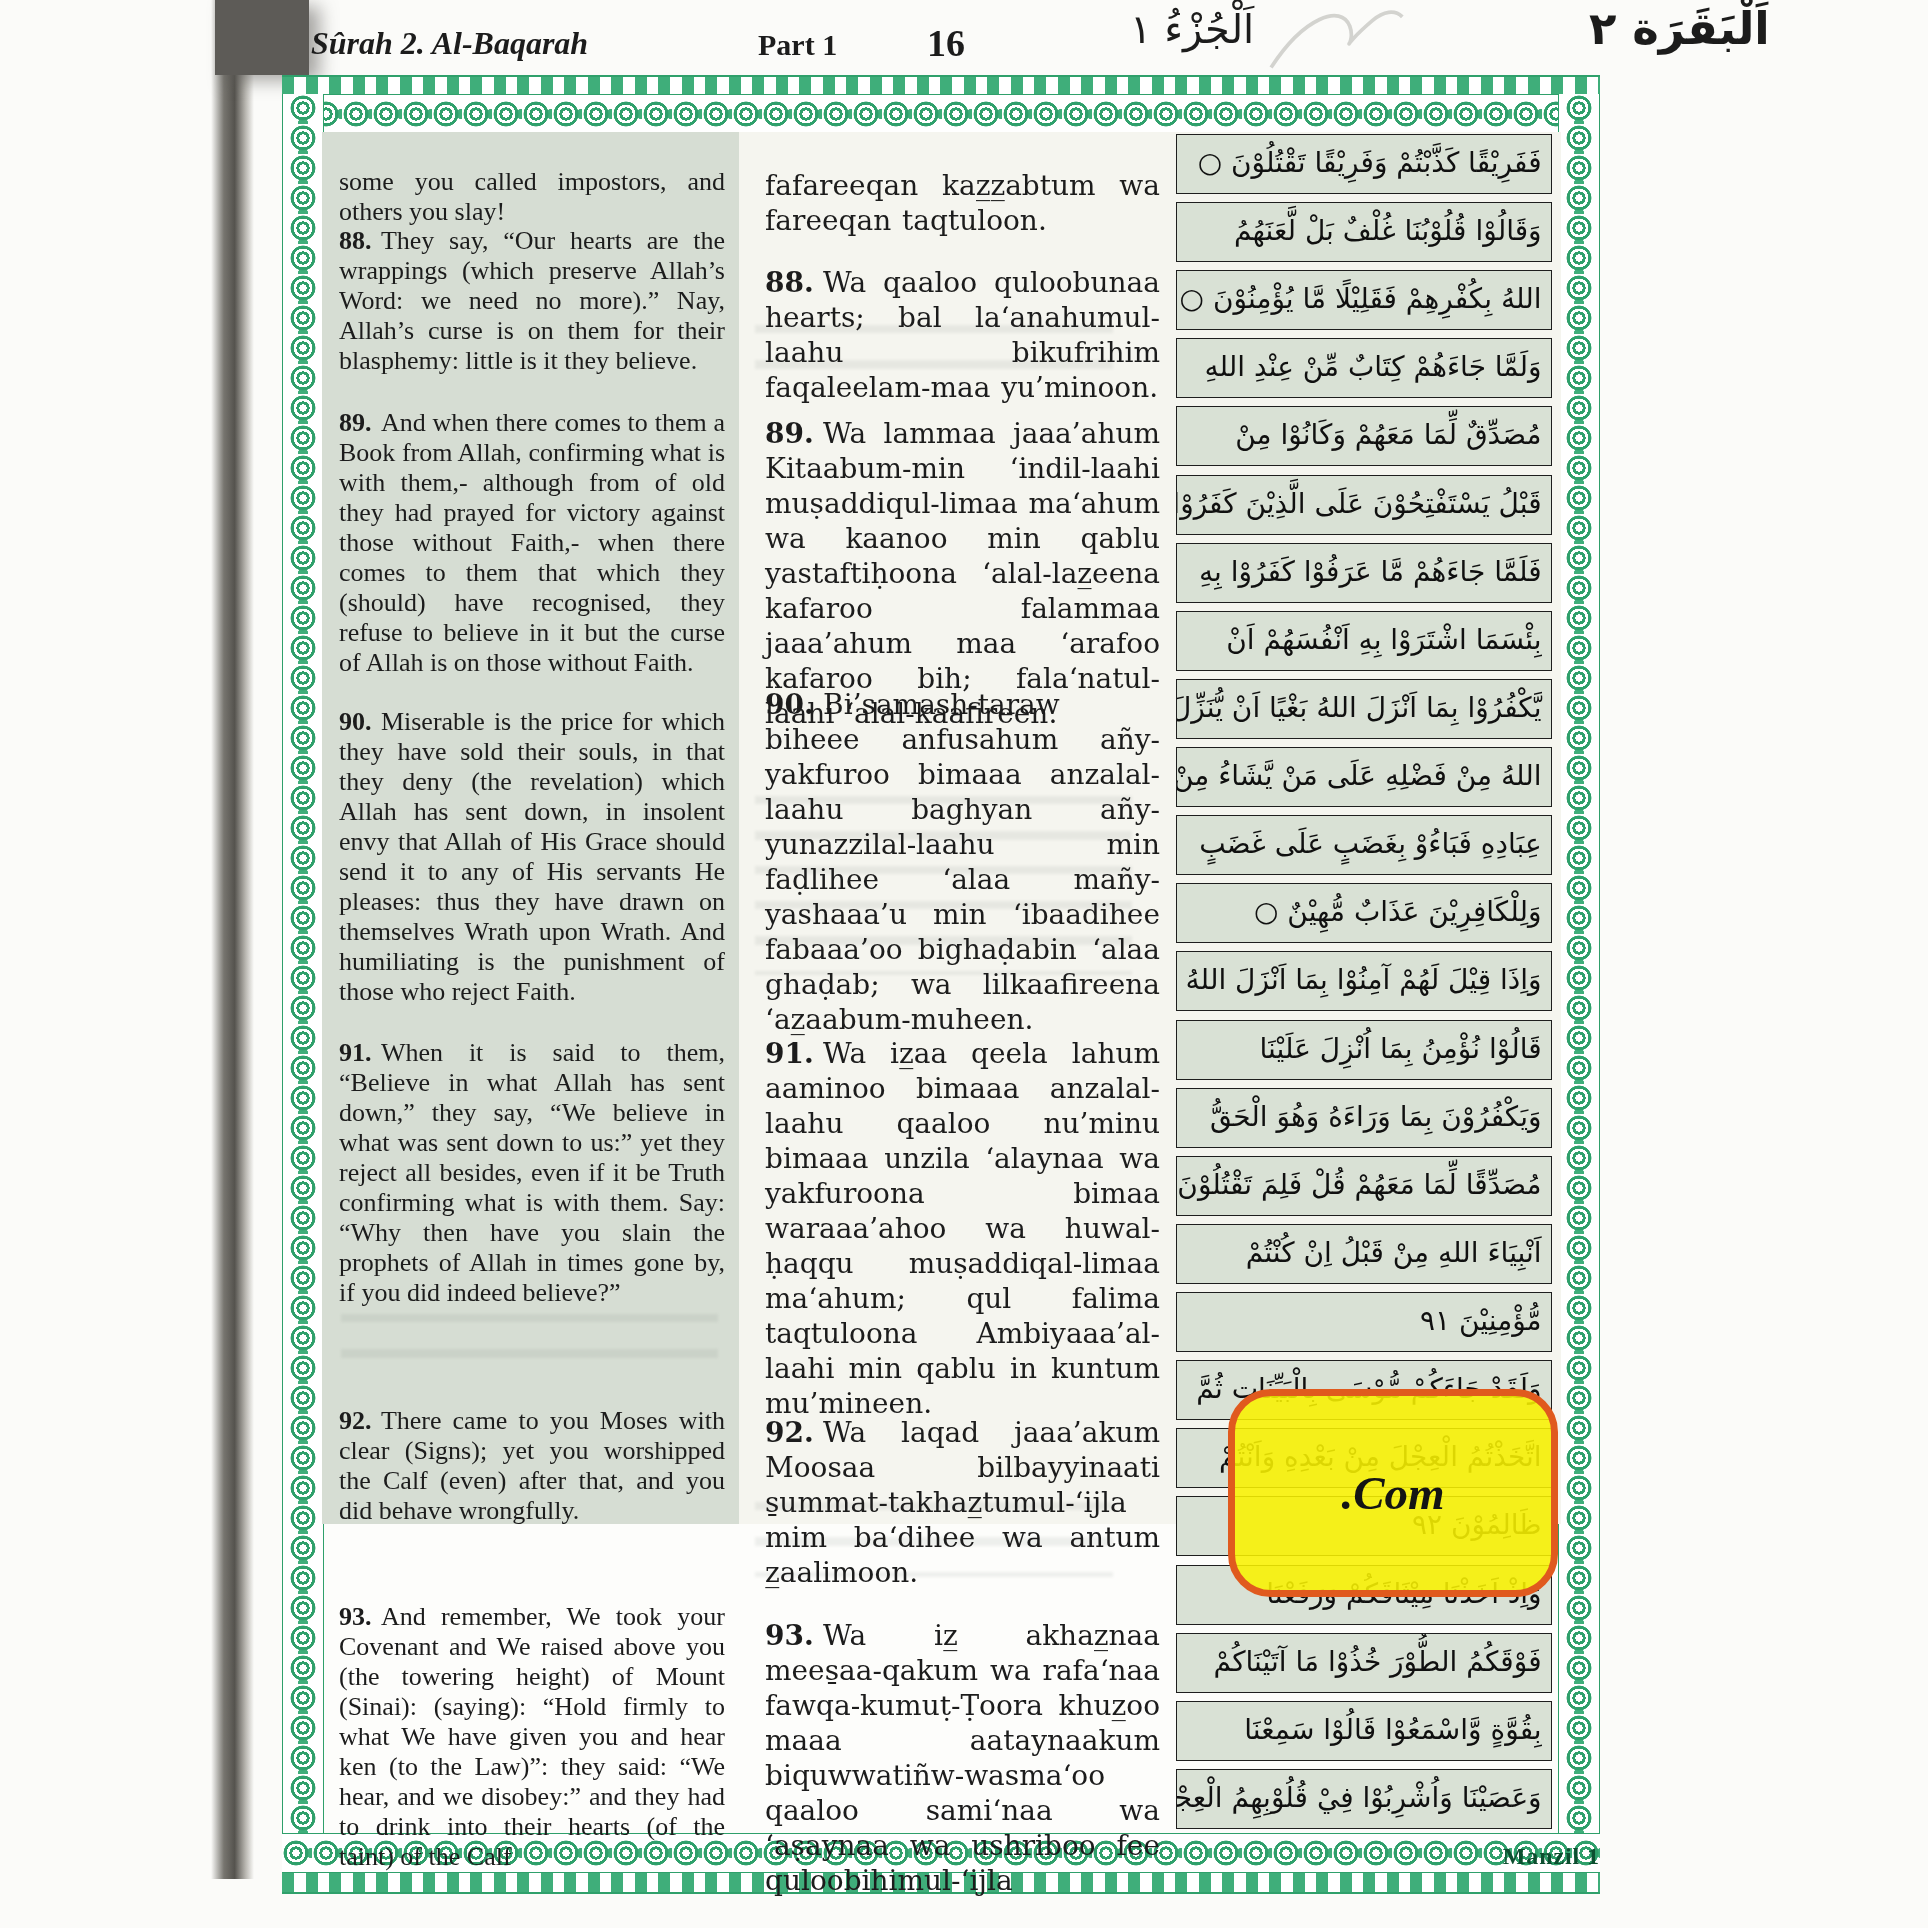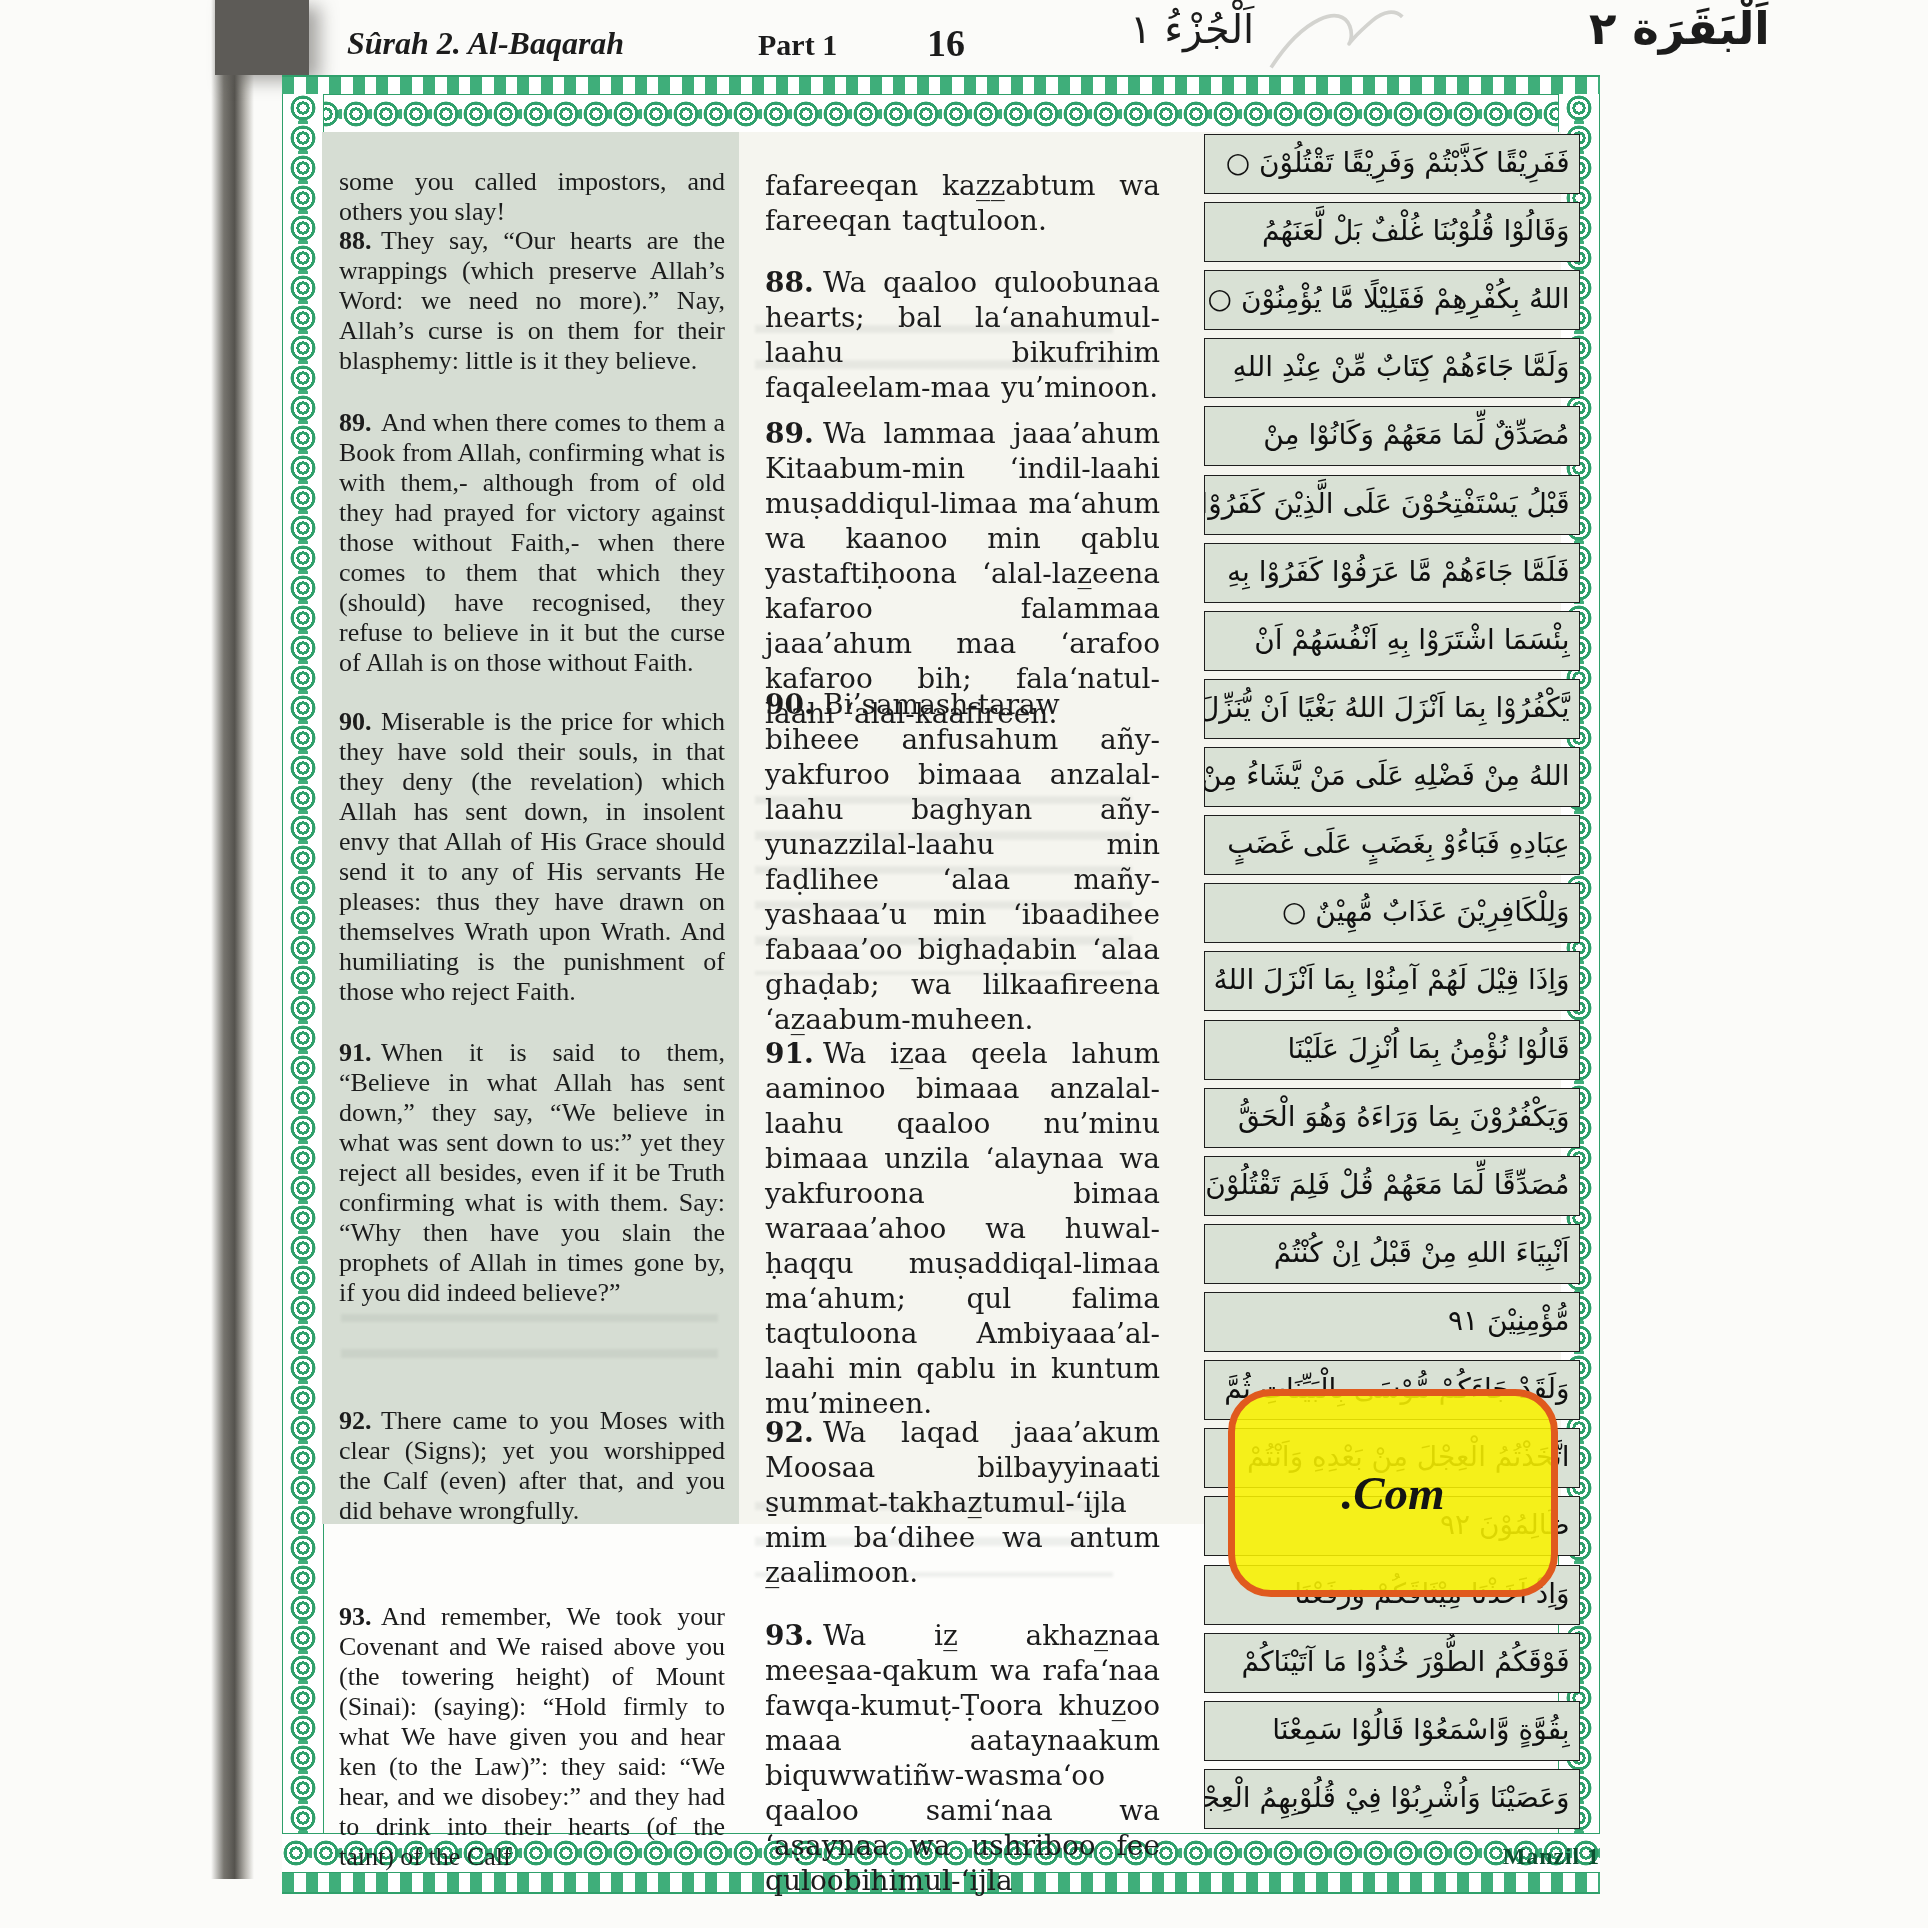--- a/index.html
+++ b/index.html
@@ -9,21 +9,21 @@
 
   
   .binding{position:absolute;left:211px;top:0;width:43px;height:1879px;
     background:linear-gradient(90deg,rgba(250,250,248,0) 0,#77756f 30%,#55534e 55%,#b7b5af 80%,rgba(250,250,248,0) 100%);}
   .corner-dark{position:absolute;left:215px;top:0;width:94px;height:75px;background:#5d5b57;
     box-shadow:11.3px 5.6px 17px rgba(93,91,87,.55);}
   .scribble{position:absolute;left:1252px;top:0px;opacity:.75;}
 
   
   .hdr{position:absolute;top:0;left:0;width:1928px;height:73px;}
-  .hdr-surah{position:absolute;left:311px;top:24.5px;font-size:32px;font-weight:bold;font-style:italic;margin-left:36px;}
+  .hdr-surah{position:absolute;left:311px;top:24.5px;font-size:32px;font-weight:bold;font-style:italic;}
   .hdr-part{position:absolute;left:758px;top:28px;font-size:30px;font-weight:bold;}
   .hdr-page{position:absolute;left:927px;top:21px;font-size:38px;font-weight:bold;}
   .hdr-juz{position:absolute;left:1130px;top:5.6px;font-size:40px;font-family:"DejaVu Sans",sans-serif;direction:rtl;}
   .hdr-baq{position:absolute;left:1589px;top:1.9px;font-size:45px;font-weight:bold;font-family:"DejaVu Sans",sans-serif;direction:rtl;}
 
   
   .frame{position:absolute;left:282px;top:75px;width:1318px;height:1819px;background:#fdfdfb;}
   .fringe-top,.fringe-bottom{position:absolute;left:0;right:0;height:19px;
     background:repeating-linear-gradient(90deg,var(--fringe-green,#3fae7a) 0 12.2px,#ffffff 12.2px 23.5px);}
   .fringe-top{top:0;border-top:2.8px solid var(--border-green,#2fa06b);}
@@ -59,21 +59,21 @@
   .vnum{font-weight:bold;padding-right:9.4px;}
   .vnum:empty{padding:0;}
   
   .en-0{top:9.4px;} .en-1{top:68px;} .en-2{top:250px;} .en-3{top:549px;}
   .en-4{top:880px;} .en-5{top:1248px;} .en-6{top:1444px;}
   .tr-0{top:7.5px;} .tr-1{top:105px;} .tr-2{top:256px;} .tr-3{top:527px;}
   .tr-4{top:876px;} .tr-5{top:1255px;} .tr-6{top:1458px;}
 
   
   .ar-rows{position:absolute;left:854px;top:1.9px;width:376px;height:1695px;
-    display:flex;flex-direction:column;justify-content:space-between;margin-left:28px;}
+    display:flex;flex-direction:column;justify-content:space-between;}
   .arabic-line{height:60px;box-sizing:border-box;border:1.9px solid #1e1e1e;
     background:var(--arabic-box-bg,#d9e1d5);direction:rtl;text-align:right;
     font-family:"DejaVu Sans",sans-serif;font-size:28px;line-height:55px;
     padding:0 9.4px;overflow:hidden;white-space:nowrap;color:#101010;}
 
   
   .watermark{position:absolute;left:906px;top:1257px;width:316px;height:194px;
     background:var(--watermark-yellow,rgba(248,241,0,.88));border:7.5px solid var(--watermark-border,#e05a1e);
     border-radius:43px;z-index:6;display:flex;flex-direction:column;align-items:center;justify-content:center;
     font-style:italic;font-weight:bold;color:#141414;}

